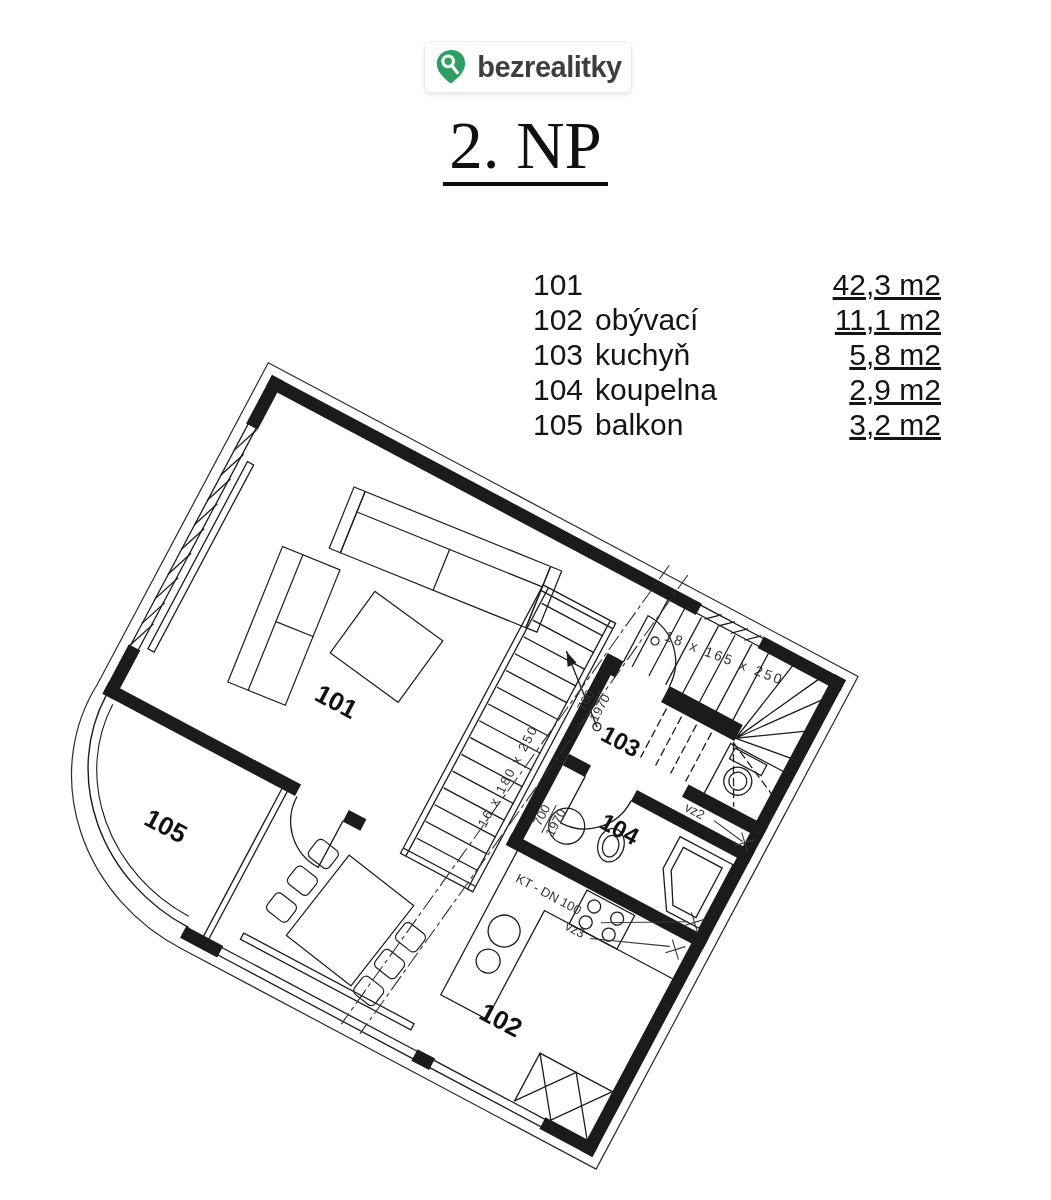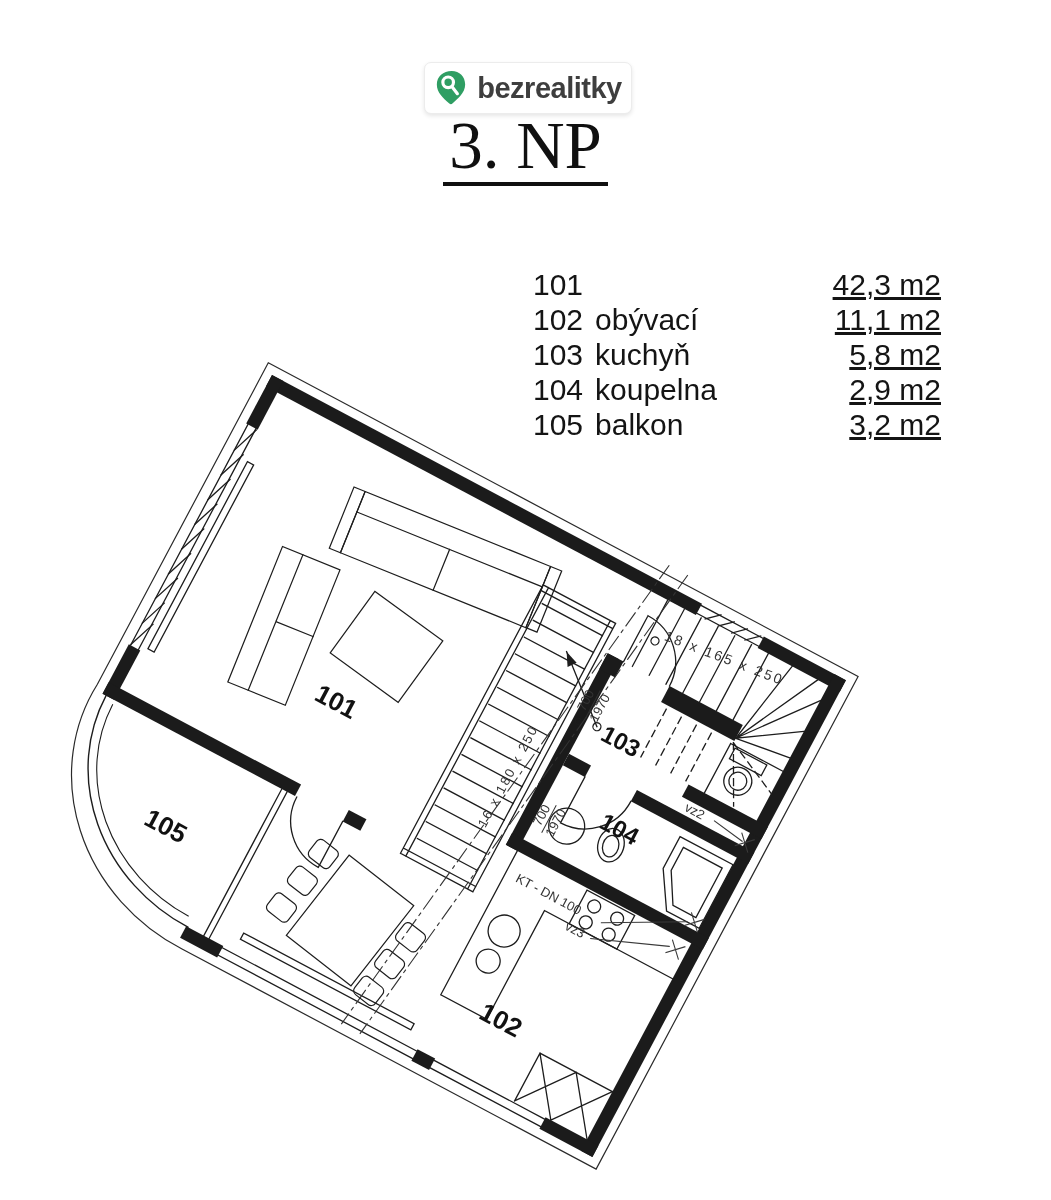--- a/index.html
+++ b/index.html
@@ -1,18 +1,18 @@
 <!DOCTYPE html>
 <html><head>
 <meta charset="utf-8">
 <style>
   html,body{margin:0;padding:0;background:#fff;}
   .page{position:relative;width:1051px;height:1200px;background:#ffffff;overflow:hidden;
         font-family:"Liberation Sans",sans-serif;}
-  .logo-card{position:absolute;left:424px;top:62px;width:206px;height:50px;background:#fff;
+  .logo-card{position:absolute;left:424px;top:41px;width:206px;height:50px;background:#fff;
              border:1px solid #ececec;border-radius:7px;box-shadow:0 2px 4px rgba(0,0,0,.10);
              display:flex;align-items:center;justify-content:center;gap:9px;}
   .logo-text{font-size:29px;font-weight:bold;color:#3e3e3e;letter-spacing:-0.5px;}
   .plan-title{position:absolute;left:0;top:110px;width:100%;text-align:center;}
   .plan-title span{display:inline-block;font-family:"Liberation Serif",serif;font-size:67px;
                    color:#101010;border-bottom:4px solid #101010;padding:0 6px 2px 6px;line-height:1.05;}
   .legend{position:absolute;left:533px;top:268px;width:408px;}
   .legend-row{display:flex;align-items:baseline;height:35px;font-size:30px;color:#141414;white-space:nowrap;}
   .legend-row .num{margin-right:12px;}
   .legend-row .area{margin-left:auto;text-decoration:underline;}
@@ -28,21 +28,21 @@
     <svg width="34" height="40" viewBox="0 0 48 52">
       <path d="M25,2 C36,2 44,10 44,21 C44,33 33,41 26,48 C24.8,49.2 23,49.2 21.6,48
                C13,40 4,33 4,21 C4,10 13,2 25,2 Z" fill="#2f9e63"></path>
       <circle cx="20" cy="18" r="7.5" fill="none" stroke="#ffffff" stroke-width="4.5"></circle>
       <line x1="26" y1="25" x2="33" y2="34" stroke="#ffffff" stroke-width="4.5" stroke-linecap="round"></line>
     </svg>
     <span class="logo-text">bezrealitky</span>
   </div>
 
   <div class="plan-title">
-    <span>3. NP</span>
+    <span>2. NP</span>
   </div>
 
   <div class="legend">
     <div class="legend-row">
       <span class="num">101</span>
       <span class="area">42,3 m2</span>
     </div>
     <div class="legend-row">
       <span class="num">102</span>
       <span class="name">obývací</span>

